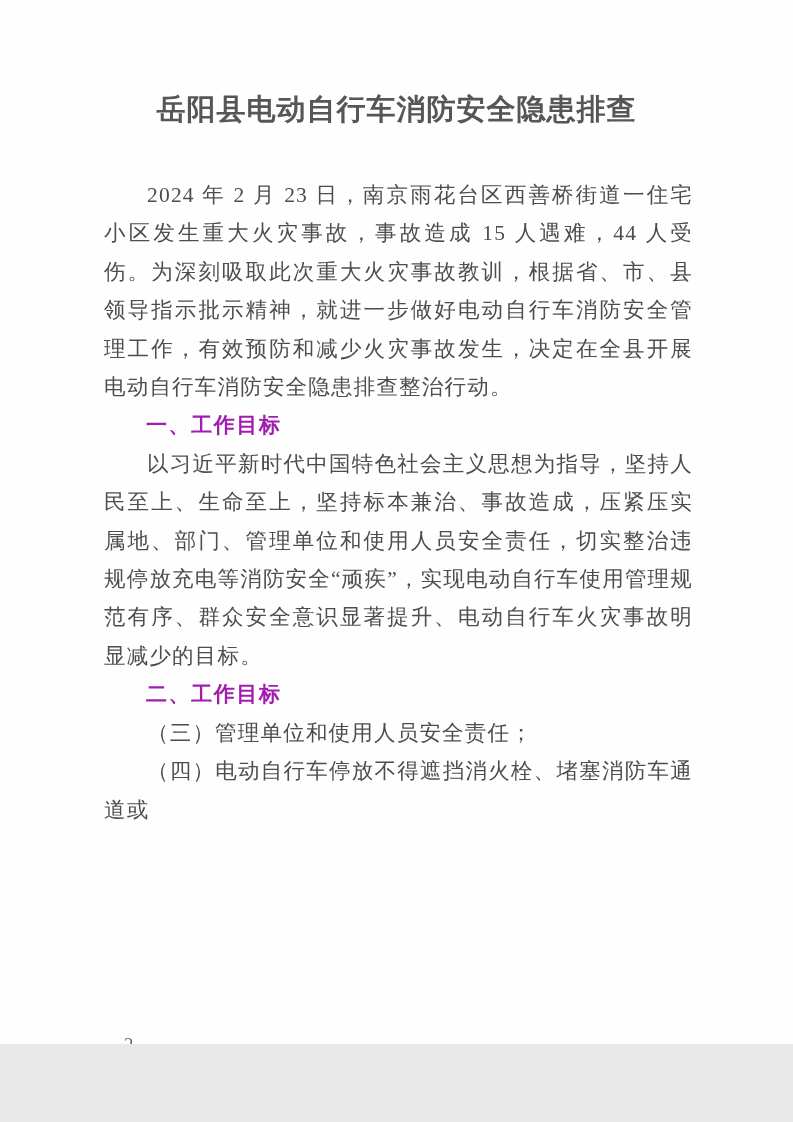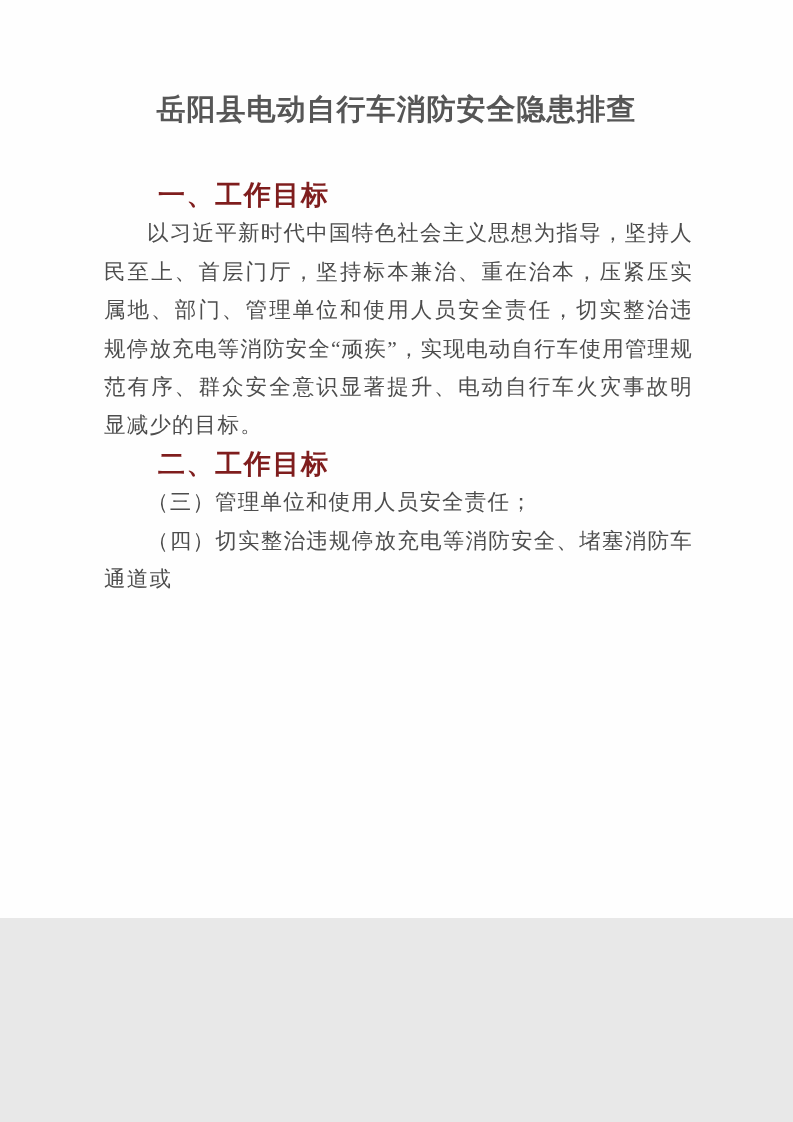--- a/index.html
+++ b/index.html
@@ -1,20 +1,20 @@
 <!DOCTYPE html>
 <html><head>
 <meta charset="utf-8">
 <style>
   * { margin: 0; padding: 0; box-sizing: border-box; }
   html, body { background: #e8e8e8; }
   .page {
     position: relative;
     width: 793px;
-    height: 918px;
+    height: 1044px;
     margin: 0 auto;
     background: #fefefe;
     color: #4d4d4d;
     font-family: "Liberation Serif", "DejaVu Serif", serif;
     overflow: hidden;
   }
   .doc-title {
     padding-top: 86px;
     text-align: center;
     font-size: 29px;
@@ -34,23 +34,23 @@
     letter-spacing: 1.2px;
     color: #4d4d4d;
   }
   .para {
     text-indent: 2em;
   }
   .heading {
     text-indent: 2em;
     font-weight: bold;
     letter-spacing: 1.6px;
-    color: #7f1d1d;
+    color: #a21caf;
     font-family: "Liberation Sans", "DejaVu Sans", sans-serif;
-    font-size: 27px;
+    font-size: 21px;
   }
   .page-number {
     position: absolute;
     left: 103px;
     top: 1034px;
     font-size: 19px;
     letter-spacing: 5px;
     color: #6a6a6a;
     font-family: "Liberation Serif", "DejaVu Serif", serif;
   }
@@ -58,22 +58,23 @@
 </head>
 <body>
 
 <div class="page">
 
   <h1 class="doc-title">
     <span>岳阳县电动自行车消防安全隐患排查</span><br>
   </h1>
 
   <div class="doc-body">
+    <p class="para">2024 年 2 月 23 日，南京雨花台区西善桥街道一住宅小区发生重大火灾事故，事故造成 15 人遇难，44 人受伤。为深刻吸取此次重大火灾事故教训，根据省、市、县领导指示批示精神，就进一步做好电动自行车消防安全管理工作，有效预防和减少火灾事故发生，决定在全县开展电动自行车消防安全隐患排查整治行动。</p>
     <p class="heading">一、工作目标</p>
-    <p class="para">以习近平新时代中国特色社会主义思想为指导，坚持人民至上、首层门厅，坚持标本兼治、重在治本，压紧压实属地、部门、管理单位和使用人员安全责任，切实整治违规停放充电等消防安全“顽疾”，实现电动自行车使用管理规范有序、群众安全意识显著提升、电动自行车火灾事故明显减少的目标。</p>
+    <p class="para">以习近平新时代中国特色社会主义思想为指导，坚持人民至上、生命至上，坚持标本兼治、事故造成，压紧压实属地、部门、管理单位和使用人员安全责任，切实整治违规停放充电等消防安全“顽疾”，实现电动自行车使用管理规范有序、群众安全意识显著提升、电动自行车火灾事故明显减少的目标。</p>
     <p class="heading">二、工作目标</p>
     <p class="para">（三）管理单位和使用人员安全责任；</p>
-    <p class="para">（四）切实整治违规停放充电等消防安全、堵塞消防车通道或</p>
+    <p class="para">（四）电动自行车停放不得遮挡消火栓、堵塞消防车通道或</p>
   </div>
 
   <div class="page-number">- 2 -</div>
 
 </div>
 
 </body></html>

